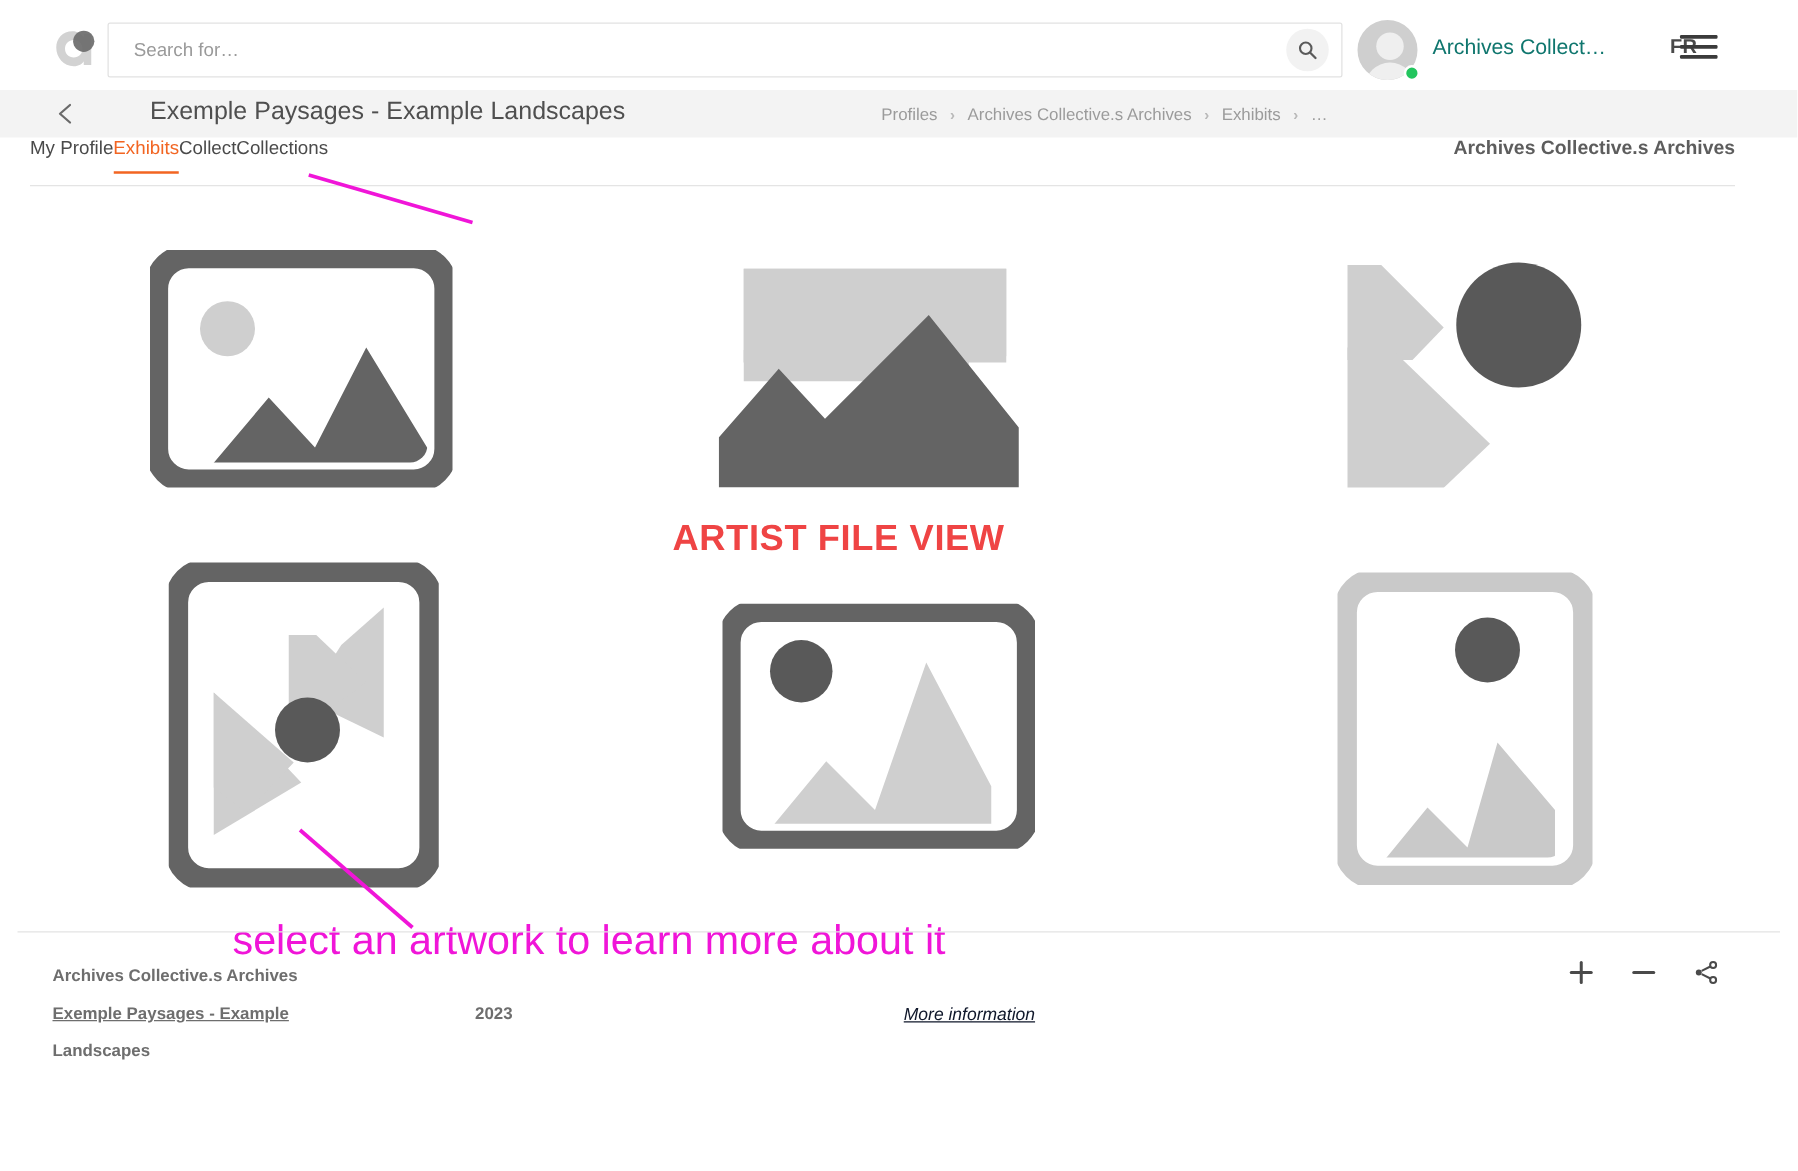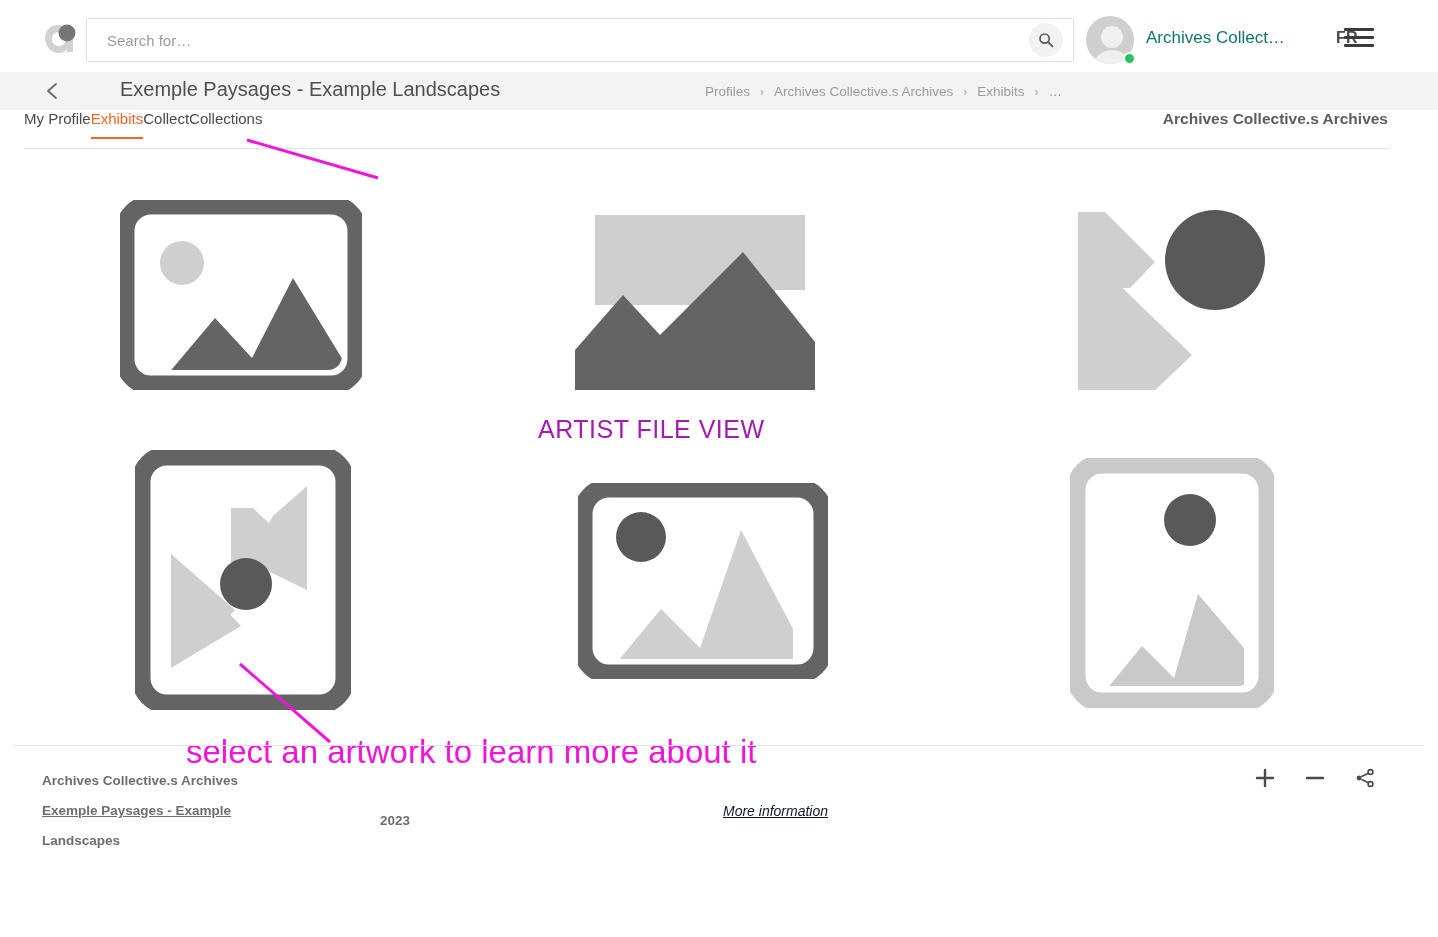--- a/index.html
+++ b/index.html
@@ -116,36 +116,36 @@
     position:absolute; top:150px; left:0; width:1438px; height:595px;
   }
   .cell { position:absolute; }
 
   
   .annot {
     position:absolute; color:#f015d8; font-family:"Liberation Sans", sans-serif;
     white-space:nowrap; pointer-events:none;
   }
   .annot-nav { left:385px; top:146px; font-size:33px; }
-  .annot-center { left:538px; top:415px; font-size:25px; letter-spacing:.5px; color:#a21caf; }
+  .annot-center { left:538px; top:415px; font-size:29px; letter-spacing:.5px; color:#ef4444;font-weight:bold; }
   .annot-select { left:186px; top:733px; font-size:33px; }
   svg.leader { position:absolute; overflow:visible; pointer-events:none; }
 
   
   .footer-rule {
     position:absolute; left:14px; right:14px; top:745px; height:1px; background:#e4e4e4;
   }
   .footer { position:absolute; left:0; top:745px; width:1438px; height:192px; }
   .f-line {
     position:absolute; font-size:13.5px; font-weight:bold; color:#6e6e6e;
   }
   .f-org   { left:42px; top:28px; }
   .f-titl1 { left:42px; top:58px;text-decoration:underline; }
   .f-titl2 { left:42px; top:88px; }
-  .f-year  { left:380px; top:68px; }
+  .f-year  { left:380px; top:58px; }
   .f-more {
     position:absolute; left:723px; top:58px; font-size:14px; color:#0f172a;
     font-style:italic; text-decoration:underline; cursor:pointer; font-weight:normal;
   }
   .f-tools { position:absolute; right:62px; top:22px; display:flex; align-items:center; gap:28px; }
   .f-tool { cursor:pointer; display:flex; align-items:center; justify-content:center; }
 </style>
 </head>
 <body>
 

